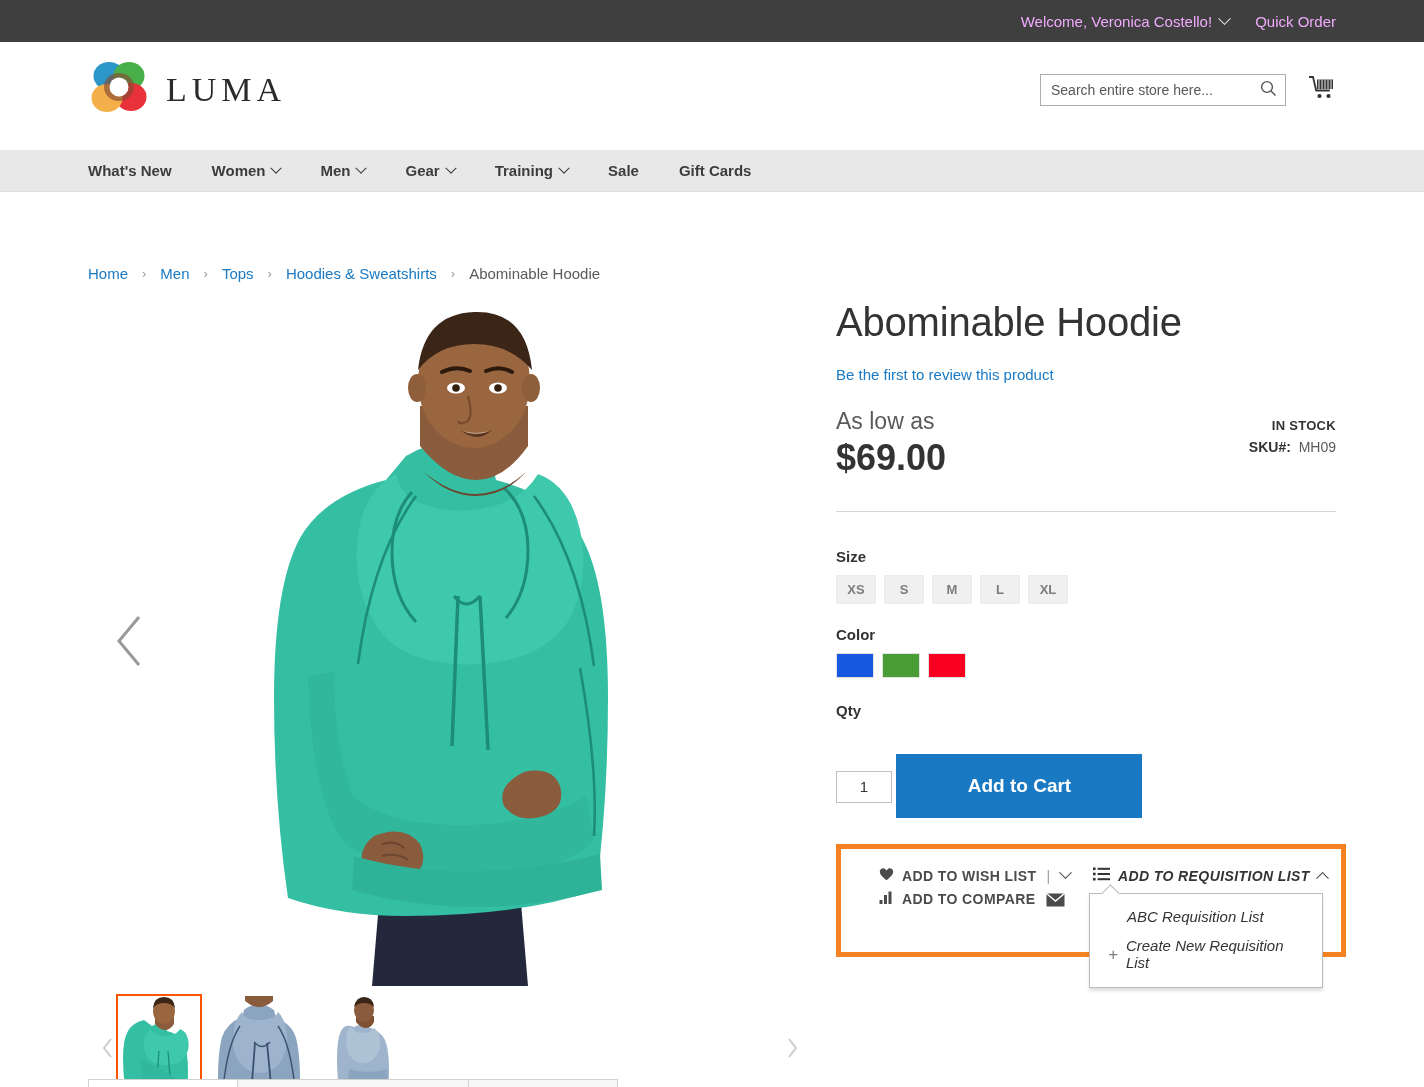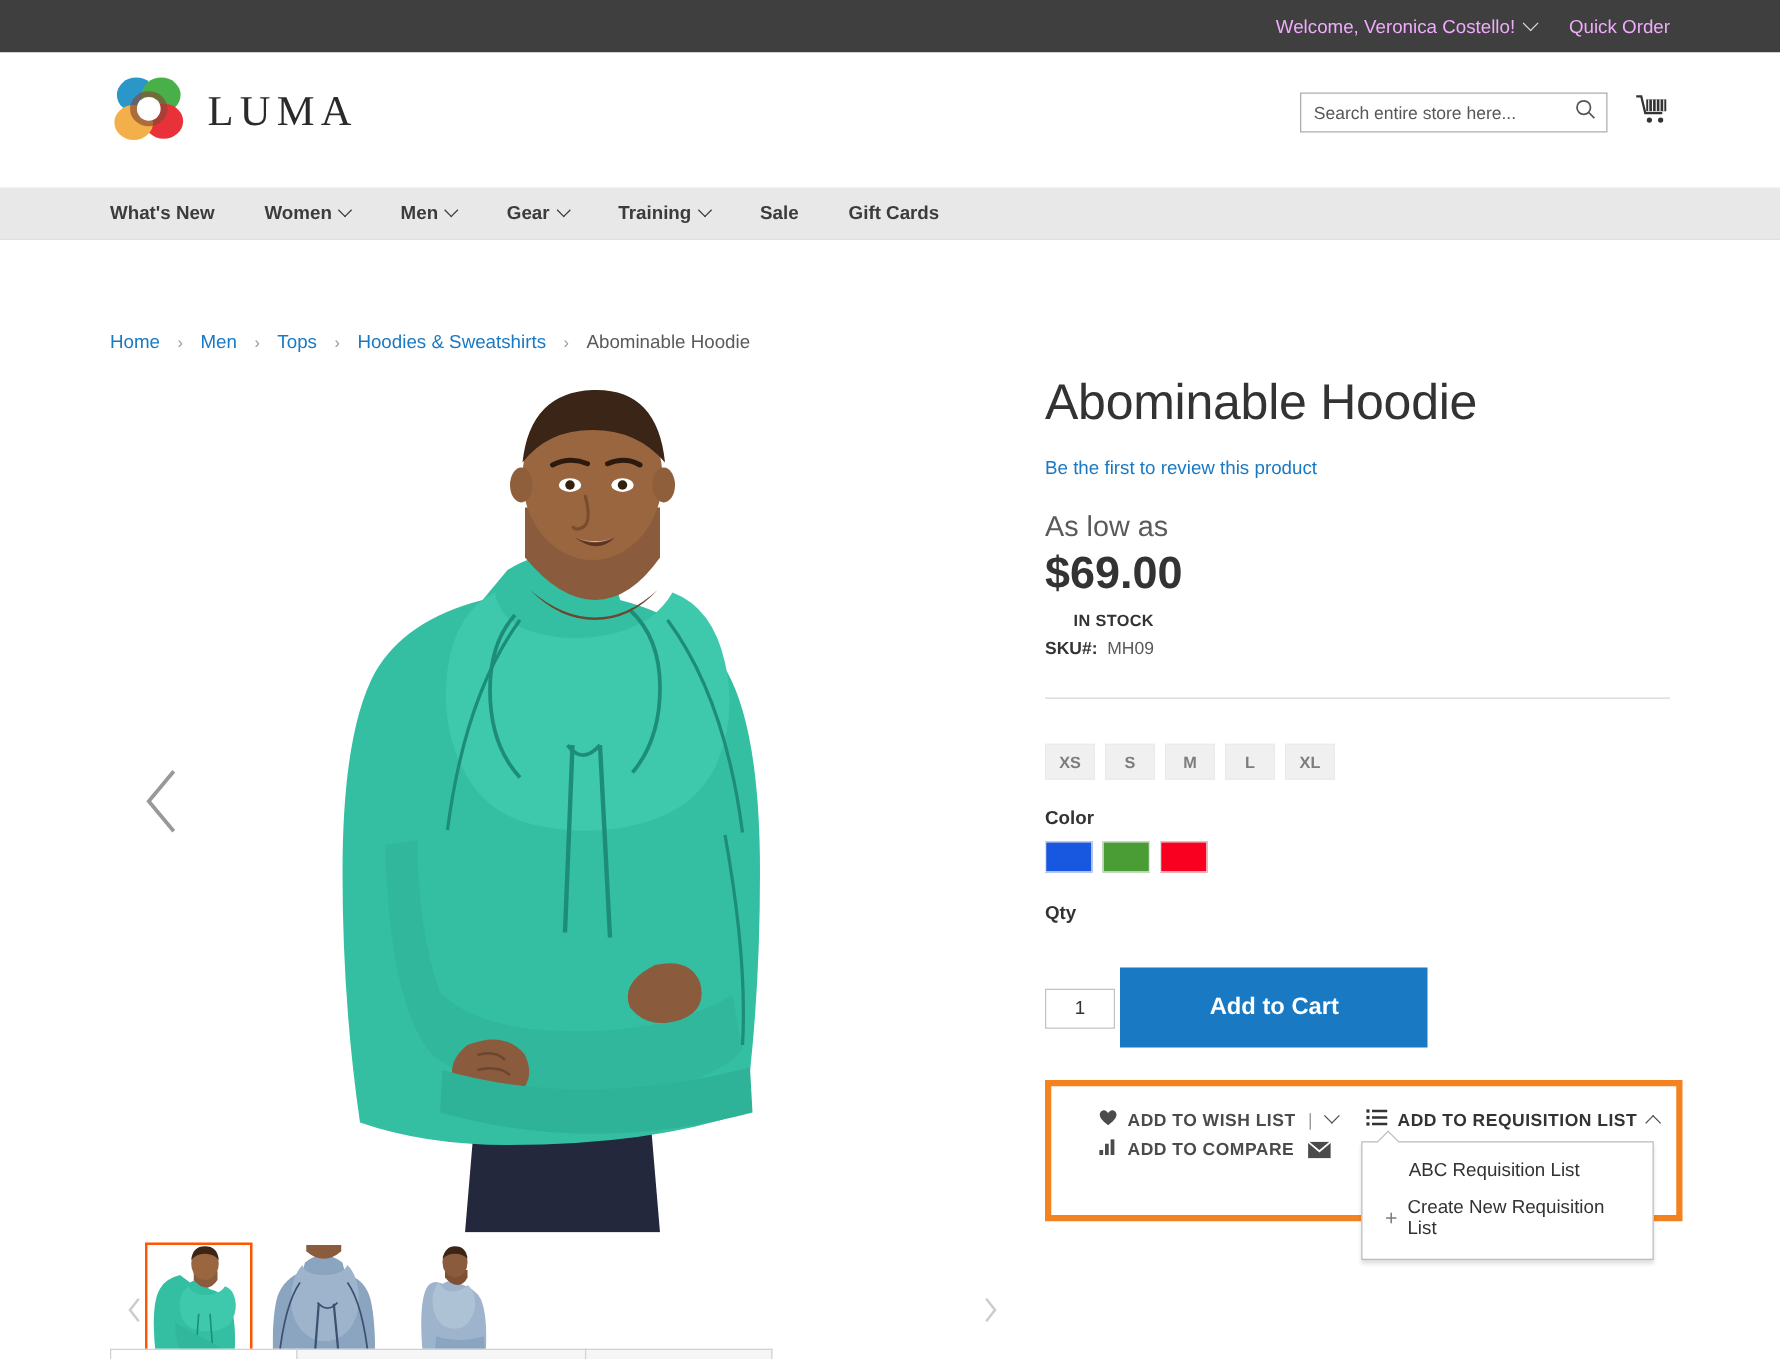--- a/index.html
+++ b/index.html
@@ -126,21 +126,20 @@
     font-size: 40px; font-weight: 300; color: #333; line-height: 1.1;
     letter-spacing: -0.2px;
   }
   .review-link {
     display: inline-block; margin-top: 22px;
     font-size: 15px; color: #1979c3; cursor: pointer;
   }
   .price-row {
     display: flex; justify-content: space-between; align-items: flex-start;
     margin-top: 24px;
-    flex-direction: column;
   }
   .as-low { font-size: 23px; color: #5a5a5a; font-weight: 300; }
   .price { font-size: 36px; font-weight: bold; color: #333; margin-top: 2px; }
   .stock-col { text-align: right; padding-top: 10px; }
   .in-stock {
     font-size: 13px; font-weight: bold; color: #333; letter-spacing: .3px;
   }
   .sku { font-size: 14px; color: #5a5a5a; margin-top: 6px; }
   .sku strong { color: #333; }
   .divider { height: 1px; background: #d6d6d6; margin-top: 32px; }
@@ -189,21 +188,21 @@
   .pipe { color: #9b9b9b; font-weight: normal; margin: 0 2px; }
   .mini-caret {
     width: 9px; height: 9px;
     border-right: 1.7px solid #4b4b4b; border-bottom: 1.7px solid #4b4b4b;
     transform: rotate(45deg) translate(-2px,-2px);
     display: inline-block;
   }
   .mini-caret.up {
     transform: rotate(-135deg) translate(-2px,-2px);
   }
-  .links-right { position: relative; padding-left: 6px; }
+  .links-right { position: relative; padding-left: 6px; font-style: italic; }
   .req-trigger {
     display: flex; align-items: center; gap: 8px;
     font-size: 14px; font-weight: bold; color: #333;
     letter-spacing: .4px; cursor: pointer; white-space: nowrap;
   }
   .env-icon { margin-left: 4px; }
 
   .req-dropdown {
     position: absolute; top: 26px; left: 2px;
     width: 234px; background: #fff;
@@ -462,20 +461,21 @@
         <div class="sku">
           <strong>SKU#:</strong>
           &nbsp;<span>MH09</span>
         </div>
       </div>
     </div>
 
     <div class="divider"></div>
 
     <div style="margin-top:36px">
+      <div class="opt-label">Size</div>
       <div class="sizes">
         <div class="size-sw">XS</div>
         <div class="size-sw">S</div>
         <div class="size-sw">M</div>
         <div class="size-sw">L</div>
         <div class="size-sw">XL</div>
       </div>
 
       <div class="opt-label">Color</div>
       <div class="colors">

